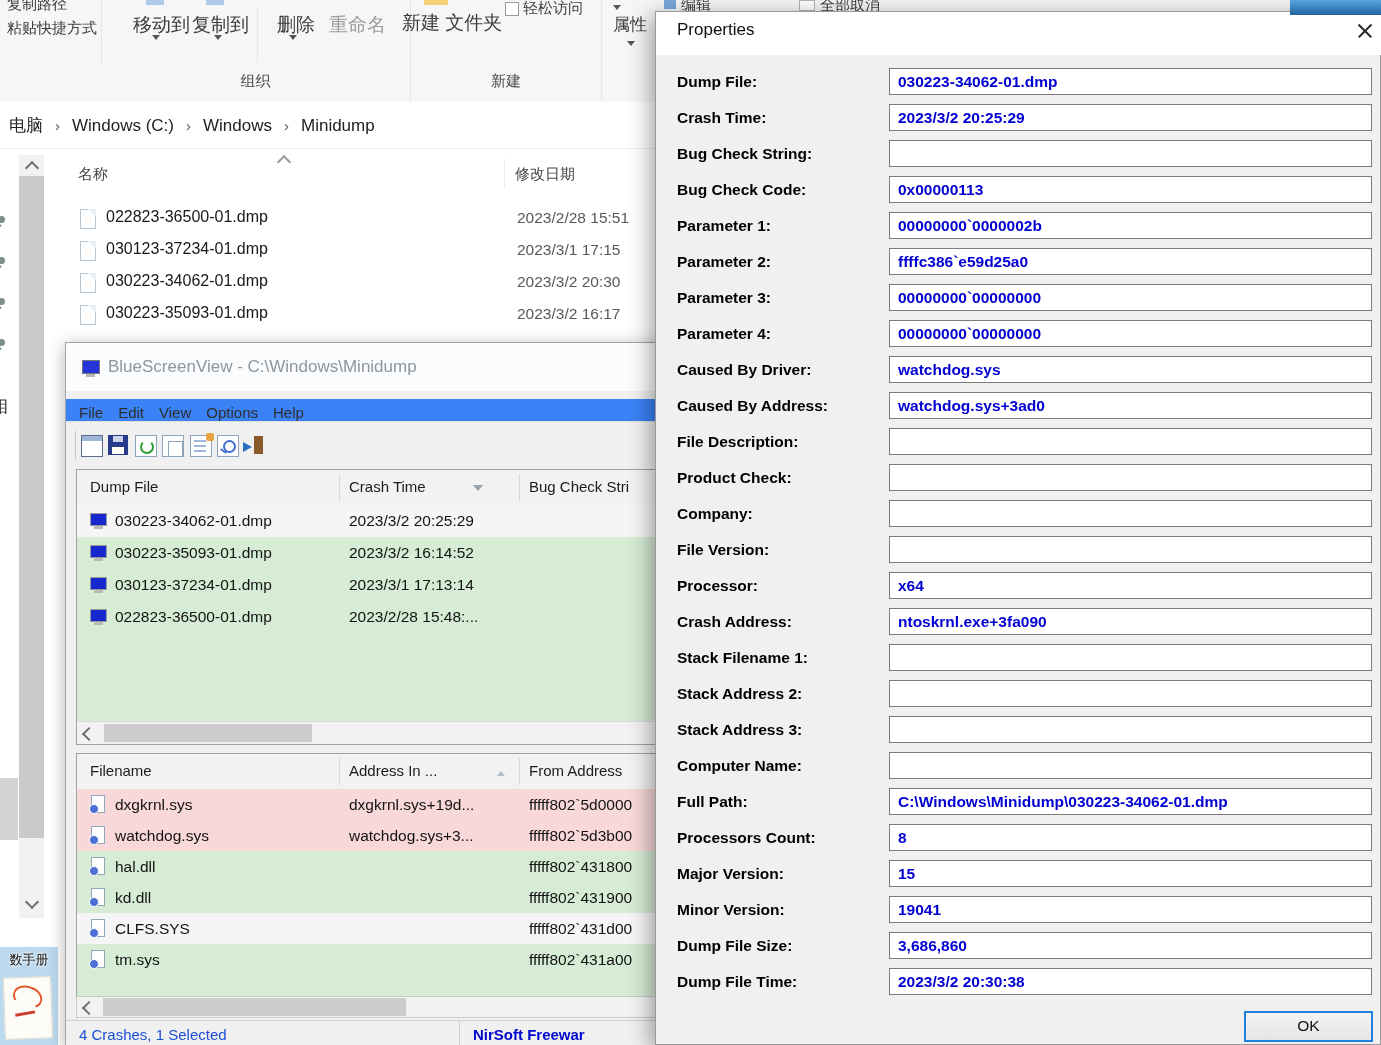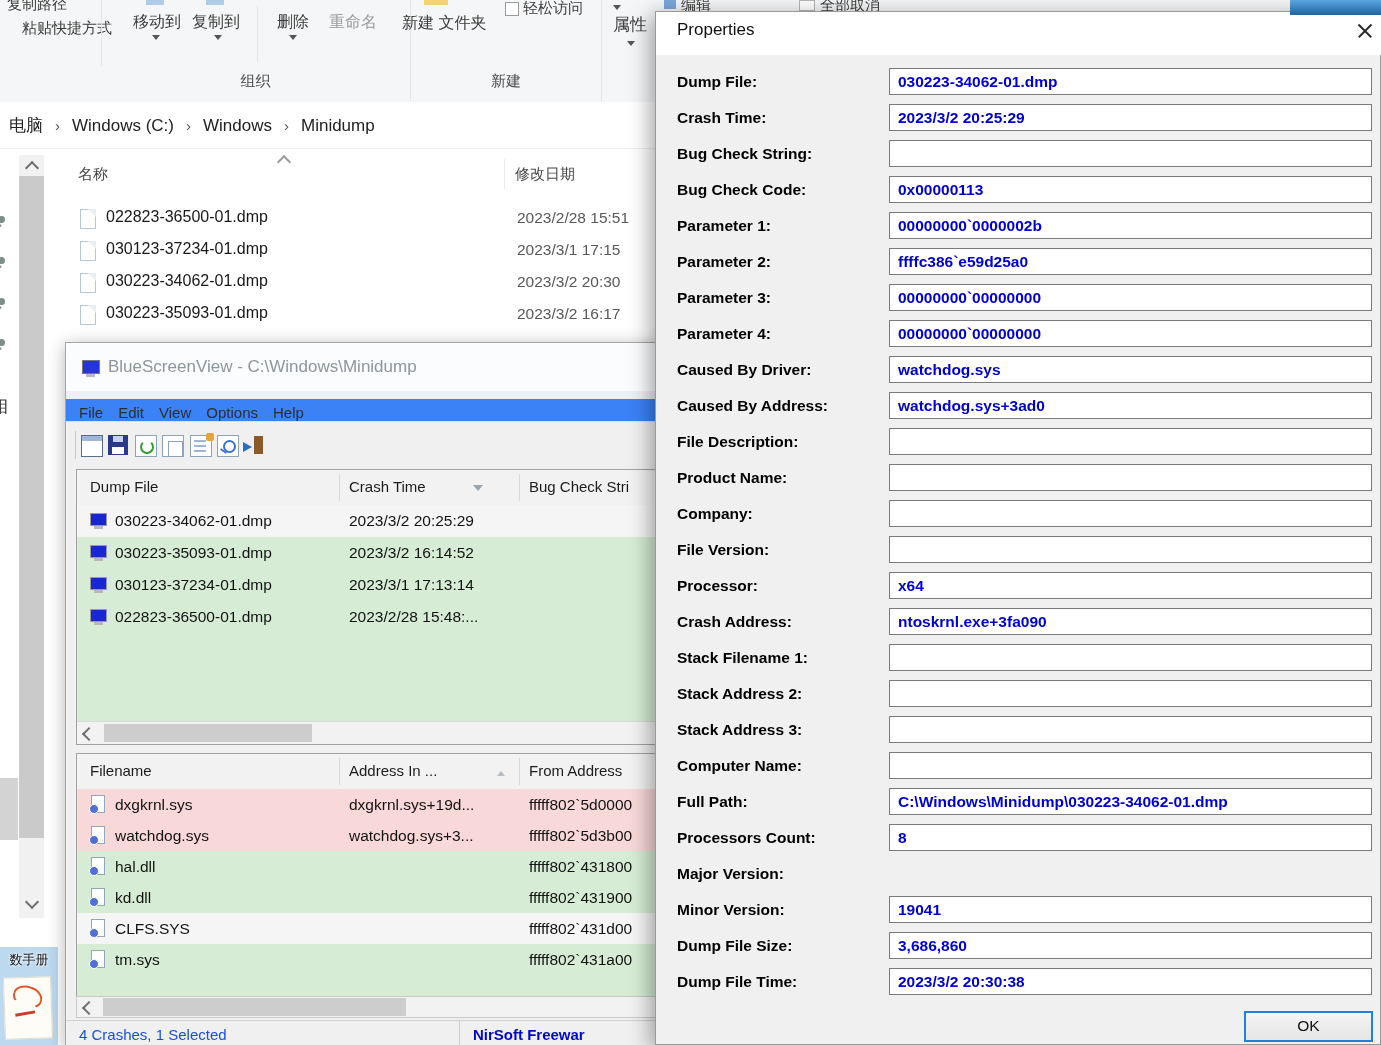--- a/index.html
+++ b/index.html
@@ -2,27 +2,27 @@
 <html style="--value_blue: #0000d2; --row_green: #d6ecd4; --row_pink: #f8d8d8; --link_blue: #0008cc; --focus_blue: #1f83dd;"><head>
 <meta charset="utf-8">
 <style>
   html,body{margin:0;padding:0;}
   body{width:1381px;height:1045px;position:relative;overflow:hidden;background:#fff;
        font-family:"Liberation Sans",sans-serif;-webkit-font-smoothing:antialiased;}
   
   .ribbon{position:absolute;left:0;top:0;width:1381px;height:102px;background:#f5f6f7;border-bottom:1px solid #e3e3e3;}
   .rb-txt{position:absolute;font-size:15px;color:#3c3c3c;white-space:nowrap;}
   .rb-copypath{left:7px;top:-5px;}
-  .rb-paste{left:22px;top:19px;text-align:center;}
+  .rb-paste{left:7px;top:19px;text-align:center;}
   .vsep{position:absolute;width:1px;background:#e5e5e5;}
   .sep-a{left:101px;top:0;height:66px;}
   .sep-b{left:257px;top:6px;height:56px;}
   .grp-div1{left:410px;top:0;height:101px;}
   .grp-div2{left:601px;top:0;height:101px;}
-  .rb-big{position:absolute;font-size:16px;color:#3c3c3c;white-space:nowrap;}
+  .rb-big{position:absolute;font-size:19px;color:#3c3c3c;white-space:nowrap;}
   .rb-move{left:133px;top:12px;} .rb-copyto{left:192px;top:12px;} .rb-del{left:277px;top:12px;}
   .rb-rename{left:329px;top:12px;color:#9b9b9b;}
   .rb-newfolder{left:402px;top:11px;width:66px;text-align:center;line-height:23px;}
   .caret{position:absolute;width:0;height:0;border-left:4px solid transparent;border-right:4px solid transparent;border-top:5px solid #555;}
   .car-move{left:152px;top:35px;} .car-copyto{left:214px;top:35px;} .car-del{left:289px;top:35px;}
   .car-easy{left:613px;top:5px;} .car-props{left:627px;top:41px;}
   .rb-chk{position:absolute;left:505px;top:2px;width:12px;height:12px;background:#fff;border:1px solid #9a9a9a;}
   .rb-easy{left:523px;top:-1px;}
   .rb-props{left:613px;top:13px;font-size:17px;}
   .rb-edit-ic{position:absolute;left:664px;top:0;width:12px;height:9px;background:#79a7dc;}
@@ -413,21 +413,21 @@
           <span class="f-val">watchdog.sys+3ad0</span>
         </span>
       </div>
       <div class="f-row">
         <span class="f-label">File Description:</span>
         <span class="f-box">
           <span class="f-val"></span>
         </span>
       </div>
       <div class="f-row">
-        <span class="f-label">Product Name:</span>
+        <span class="f-label">Product Check:</span>
         <span class="f-box">
           <span class="f-val"></span>
         </span>
       </div>
       <div class="f-row">
         <span class="f-label">Company:</span>
         <span class="f-box">
           <span class="f-val"></span>
         </span>
       </div>
@@ -480,20 +480,23 @@
         </span>
       </div>
       <div class="f-row">
         <span class="f-label">Processors Count:</span>
         <span class="f-box">
           <span class="f-val">8</span>
         </span>
       </div>
       <div class="f-row">
         <span class="f-label">Major Version:</span>
+        <span class="f-box">
+          <span class="f-val">15</span>
+        </span>
       </div>
       <div class="f-row">
         <span class="f-label">Minor Version:</span>
         <span class="f-box">
           <span class="f-val">19041</span>
         </span>
       </div>
       <div class="f-row">
         <span class="f-label">Dump File Size:</span>
         <span class="f-box">

